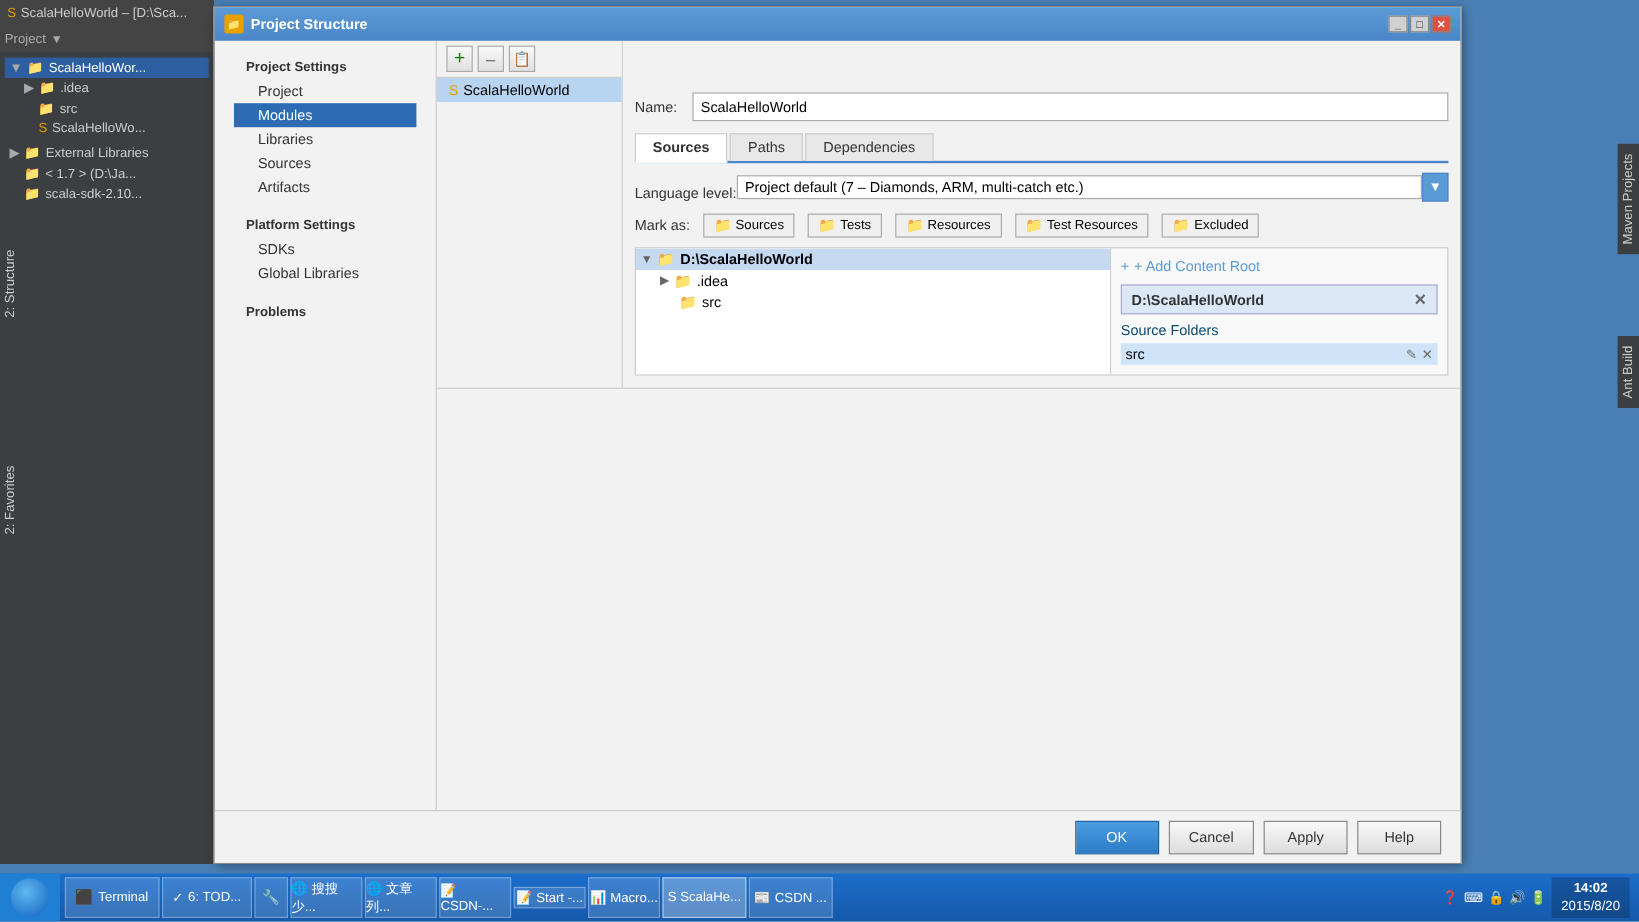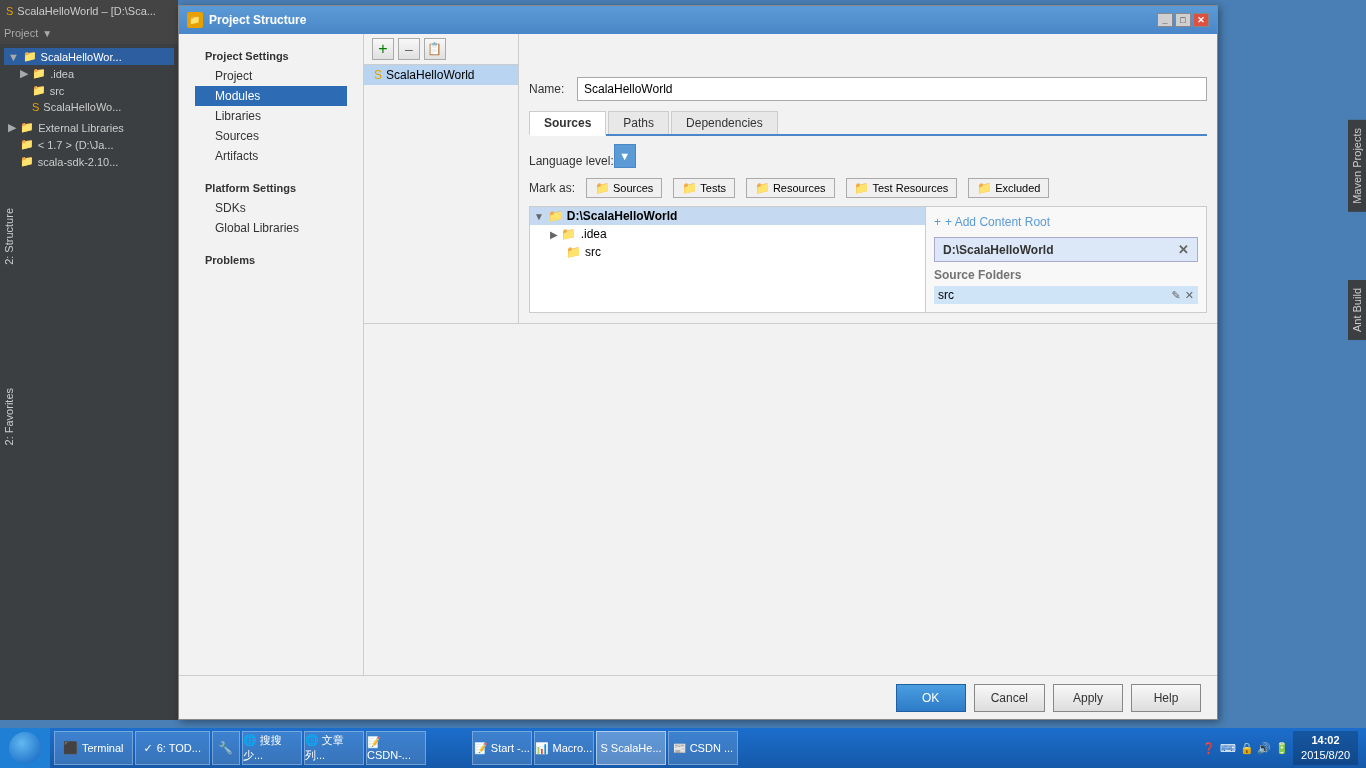--- a/index.html
+++ b/index.html
@@ -269,22 +269,22 @@
       padding: 4px 8px;
       font-size: 12px;
       font-weight: bold;
       color: #333;
       display: flex; align-items: center; justify-content: space-between;
       margin-bottom: 6px;
     }
     .close-x { cursor: pointer; color: #666; font-size: 13px; }
     .source-folders-label {
       font-size: 12px;
-      font-weight: bold;
-      color: #737373;
+      font-weight: normal;
+      color: #0c4a6e;
       margin-bottom: 4px;
     }
     .source-folder-item {
       display: flex; align-items: center; justify-content: space-between;
       padding: 2px 4px;
       font-size: 12px;
       background: #d0e4f8;
     }
     .source-folder-actions { display: flex; gap: 4px; align-items: center; }
     .folder-action-icon { font-size: 11px; color: #666; cursor: pointer; }
@@ -550,20 +550,23 @@
 
           <div class="tabs-bar">
             <div class="tab active">Sources</div>
             <div class="tab">Paths</div>
             <div class="tab">Dependencies</div>
           </div>
 
           <div class="language-row">
             <span class="lang-label">Language level:</span>
             <div class="lang-row-wrap" style="flex:1;display:flex;align-items:center;">
+              <div class="lang-input-wrap">
+                <span class="lang-input-text">Project default (7 – Diamonds, ARM, multi-catch etc.)</span>
+              </div>
               <div class="lang-select-arrow">▼</div>
             </div>
           </div>
 
           <div class="mark-as-row">
             <span>Mark as:</span>
             <button class="mark-btn sources">
               <span class="mark-btn-icon" style="color:#5b9bd5">📁</span>
               <span>Sources</span>
             </button>
@@ -652,21 +655,21 @@
     <div class="taskbar-app">
       <span>✓</span>
       <span>6: TOD...</span>
     </div>
     <div style="display:flex;align-items:center;gap:2px;">
 
       <div style="width:28px;height:34px;background:rgba(255,255,255,0.15);border:1px solid rgba(255,255,255,0.3);display:flex;align-items:center;justify-content:center;cursor:pointer;">🔧</div>
       <div style="width:60px;height:34px;background:rgba(255,255,255,0.15);border:1px solid rgba(255,255,255,0.3);display:flex;align-items:center;justify-content:center;cursor:pointer;font-size:11px;color:white;">🌐 搜搜少...</div>
       <div style="width:60px;height:34px;background:rgba(255,255,255,0.15);border:1px solid rgba(255,255,255,0.3);display:flex;align-items:center;justify-content:center;cursor:pointer;font-size:11px;color:white;">🌐 文章列...</div>
       <div style="width:60px;height:34px;background:rgba(255,255,255,0.15);border:1px solid rgba(255,255,255,0.3);display:flex;align-items:center;justify-content:center;cursor:pointer;font-size:11px;color:white;">📝 CSDN-...</div>
-      <div style="width:60px;height:34px;background:rgba(255,255,255,0.15);border:1px solid rgba(255,255,255,0.3);display:flex;align-items:center;justify-content:center;cursor:pointer;font-size:11px;color:white;margin-left:44px;">📝 Start -...</div>
+      <div style="width:60px;height:18px;background:rgba(255,255,255,0.15);border:1px solid rgba(255,255,255,0.3);display:flex;align-items:center;justify-content:center;cursor:pointer;font-size:11px;color:white;">📝 Start -...</div>
       <div style="width:60px;height:34px;background:rgba(255,255,255,0.15);border:1px solid rgba(255,255,255,0.3);display:flex;align-items:center;justify-content:center;cursor:pointer;font-size:11px;color:white;">📊 Macro...</div>
       <div style="width:70px;height:34px;background:rgba(255,255,255,0.3);border:1px solid rgba(255,255,255,0.5);display:flex;align-items:center;justify-content:center;cursor:pointer;font-size:11px;color:white;">S ScalaHe...</div>
       <div style="width:70px;height:34px;background:rgba(255,255,255,0.15);border:1px solid rgba(255,255,255,0.3);display:flex;align-items:center;justify-content:center;cursor:pointer;font-size:11px;color:white;">📰 CSDN ...</div>
     </div>
   </div>
   <div class="taskbar-right">
     <div style="display:flex;align-items:center;gap:4px;">
       <span>❓</span>
       <span>⌨</span>
       <span>🔒</span>

